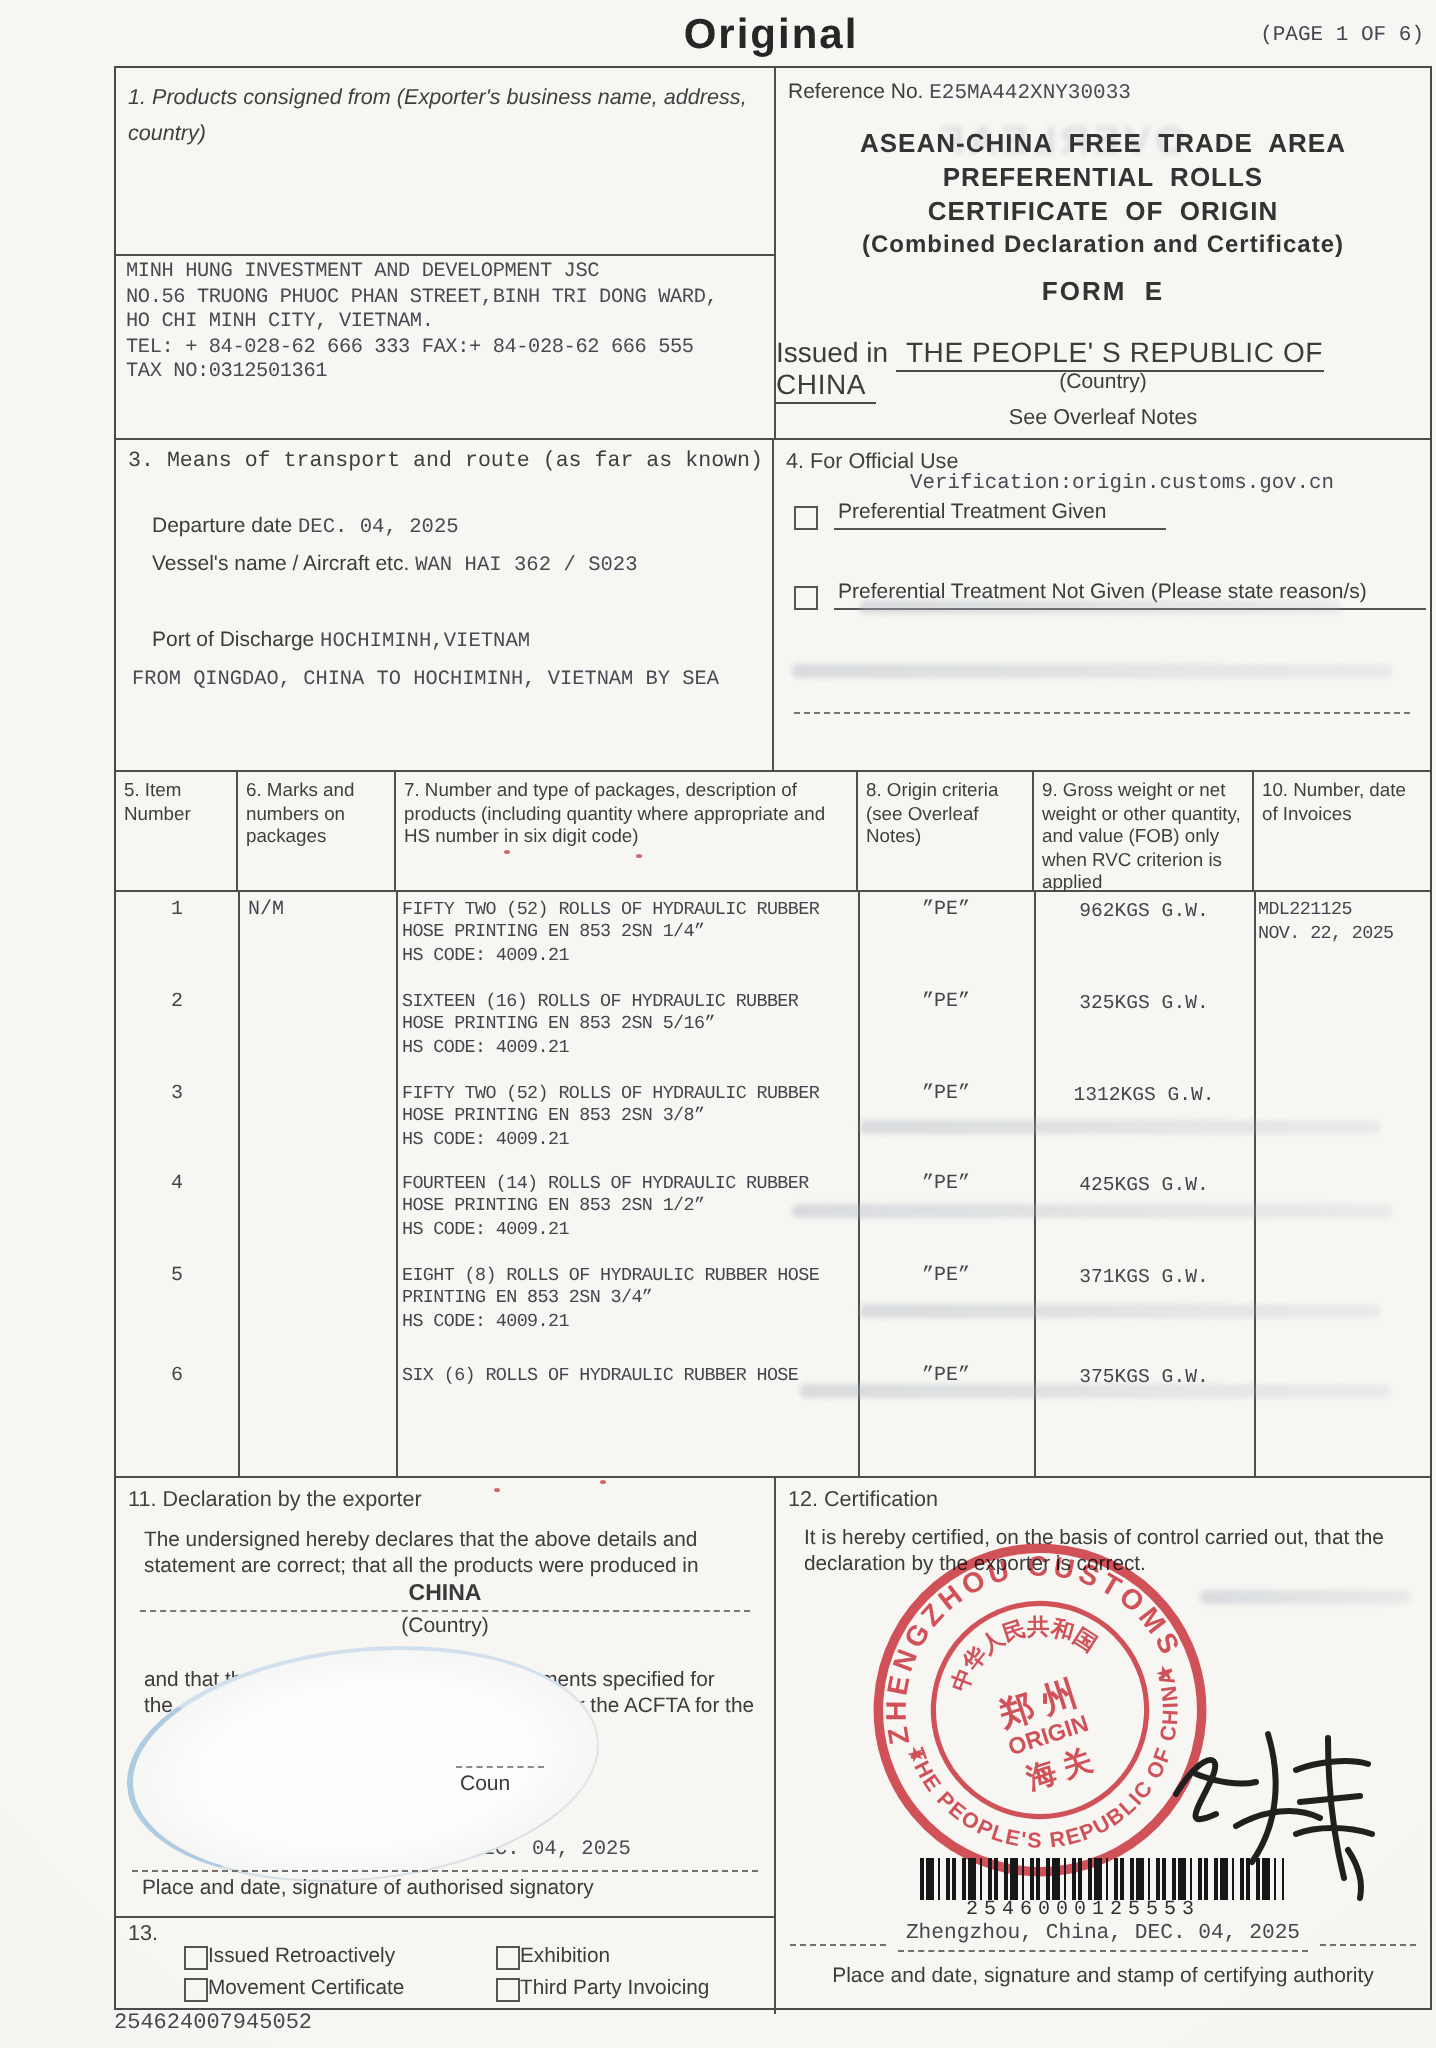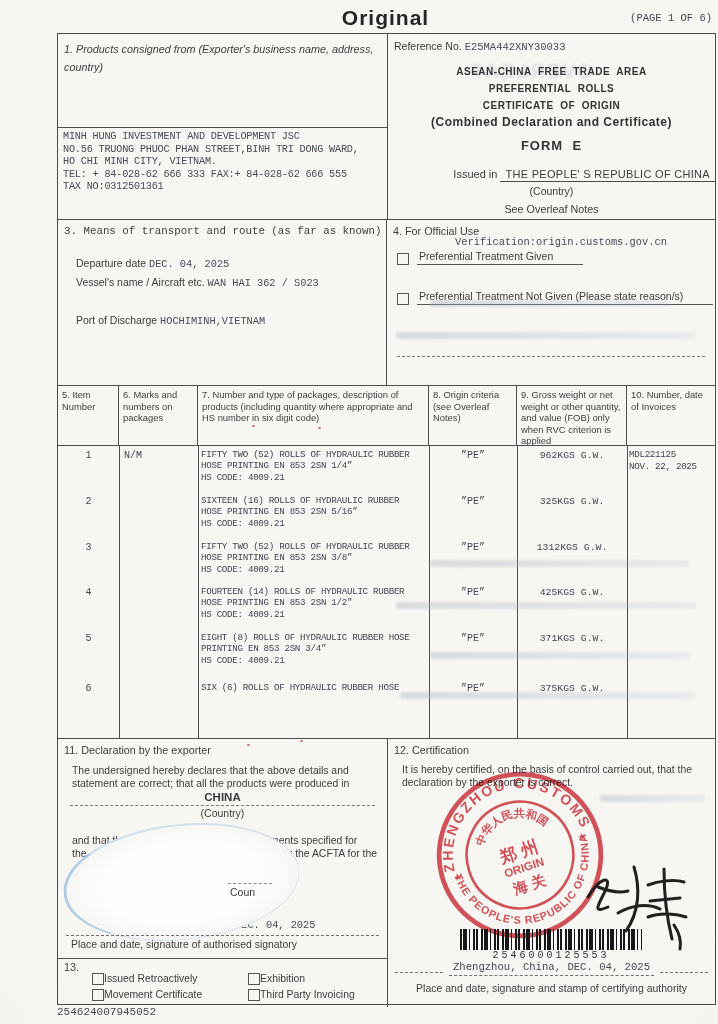--- a/index.html
+++ b/index.html
@@ -22,25 +22,25 @@
   .box1{height:94px;border-bottom:1px solid #4e4e4e;padding:5px 6px;font-style:italic;}
   .box1 .lbl{line-height:13px;}
   .box2{flex:1;padding:3px 5px;}
   .box2 .lbl{font-size:10.2px;}
   .typed-line{font-family:"Liberation Mono","DejaVu Sans Mono",monospace;color:#474b52;
         font-size:10.2px;line-height:12.6px;letter-spacing:-0.2px;white-space:nowrap;}
   .header-block{flex:1;position:relative;}
   .ref-row{position:absolute;left:6px;top:6px;font-size:10.5px;}
   .ref-row .typed{font-size:10.5px;}
   .cert-titles{position:absolute;left:0;top:29px;width:100%;text-align:center;}
-  .cert-titles div{font-weight:700;font-size:10px;line-height:17px;letter-spacing:.5px;color:#333;white-space:pre;}
+  .cert-titles div{font-weight:700;font-size:13px;line-height:17px;letter-spacing:.5px;color:#333;white-space:pre;}
   .cert-titles .t4{font-size:12px;}
   .form-e{position:absolute;left:0;top:104px;width:100%;text-align:center;font-weight:700;
         font-size:13px;letter-spacing:1px;color:#333;white-space:pre;}
-  .issued-row{position:absolute;left:0;top:134px;width:100%;text-align:right;font-size:11px;}
+  .issued-row{position:absolute;left:0;top:134px;width:100%;text-align:left;font-size:14px;}
   .issued-country{border-bottom:1px solid #4a4a4a;padding:0 5px 1px;letter-spacing:.3px;}
   .country-label{position:absolute;left:0;top:151px;width:100%;text-align:center;font-size:10.5px;}
   .overleaf{position:absolute;left:0;top:169px;width:100%;text-align:center;font-size:10.8px;}
 
   
   .row-transport{display:flex;height:165px;border-bottom:1px solid #4e4e4e;}
   .box3{width:329px;border-right:1px solid #4e4e4e;}
   .box3 .lbl{position:absolute;left:6px;top:5px;font-family:Liberation Mono, monospace;}
   .t-line{position:absolute;font-size:10.5px;white-space:nowrap;}
   .t-line .typed{font-size:10.3px;}
@@ -110,21 +110,21 @@
   .cb-grid{position:absolute;left:34px;top:14px;width:285px;display:grid;grid-template-columns:156px 1fr;row-gap:4px;}
   .cb-opt{display:flex;align-items:flex-start;gap:0;}
   .cb-opt .cb-label{font-size:10.4px;}
 
   .box12{flex:1;position:relative;}
   .box12 .lbl{position:absolute;left:6px;top:5px;}
   .cert-text{position:absolute;left:14px;top:24px;width:308px;font-size:10.4px;line-height:13px;}
   .stamp{position:absolute;left:46px;top:30px;width:172px;height:172px;z-index:2;
         mix-blend-mode:multiply;opacity:.92;}
   .signature{position:absolute;left:190px;top:100px;z-index:3;}
-  .barcode-wrap{position:absolute;left:72px;top:190px;width:182px;text-align:center;z-index:4;}
+  .barcode-wrap{position:absolute;left:72px;top:190px;width:163px;text-align:center;z-index:4;}
   .barcode{width:182px;height:21px;margin:0 auto;
      background:repeating-linear-gradient(90deg,#17171a 0 2px,transparent 2px 3px,#17171a 3px 7px,
        transparent 7px 9px,#17171a 9px 10px,transparent 10px 13px,#17171a 13px 15px,transparent 15px 16px,
        #17171a 16px 18px,transparent 18px 21px);}
   .barcode-number{font-family:"Liberation Mono","DejaVu Sans Mono",monospace;font-size:10px;
         letter-spacing:3px;color:#2e3033;margin-top:0px;}
   .place-date-row{position:absolute;left:0;top:222px;width:100%;display:flex;align-items:flex-end;justify-content:center;gap:6px;}
   .pd-dash{width:48px;border-top:1.5px dashed #6f6f6f;margin-bottom:3px;}
   .place-date{font-family:"Liberation Mono","DejaVu Sans Mono",monospace;font-size:10.6px;color:#44484e;
         border-bottom:1.5px dashed #6f6f6f;padding:0 4px 2px;}
@@ -195,20 +195,21 @@
           <span class="typed">DEC. 04, 2025</span>
         </div>
         <div class="t-line" style="left:18px;top:56px;">
           <span>Vessel's name / Aircraft etc.</span>
           <span class="typed">WAN HAI 362 / S023</span>
         </div>
         <div class="t-line" style="left:18px;top:94px;">
           <span>Port of Discharge</span>
           <span class="typed">HOCHIMINH,VIETNAM</span>
         </div>
+        <div class="t-line typed" style="left:8px;top:115px;font-size:10.2px;">FROM QINGDAO, CHINA TO HOCHIMINH, VIETNAM BY SEA</div>
       </div>
       <div class="box box4">
         <span class="lbl">4. For Official Use</span>
         <div class="verification typed">Verification:origin.customs.gov.cn</div>
         <div class="opt" style="top:30px;">
           <span class="cb"></span>
           <span class="opt-label">Preferential Treatment Given</span>
         </div>
         <div class="opt" style="top:70px;">
           <span class="cb"></span>

